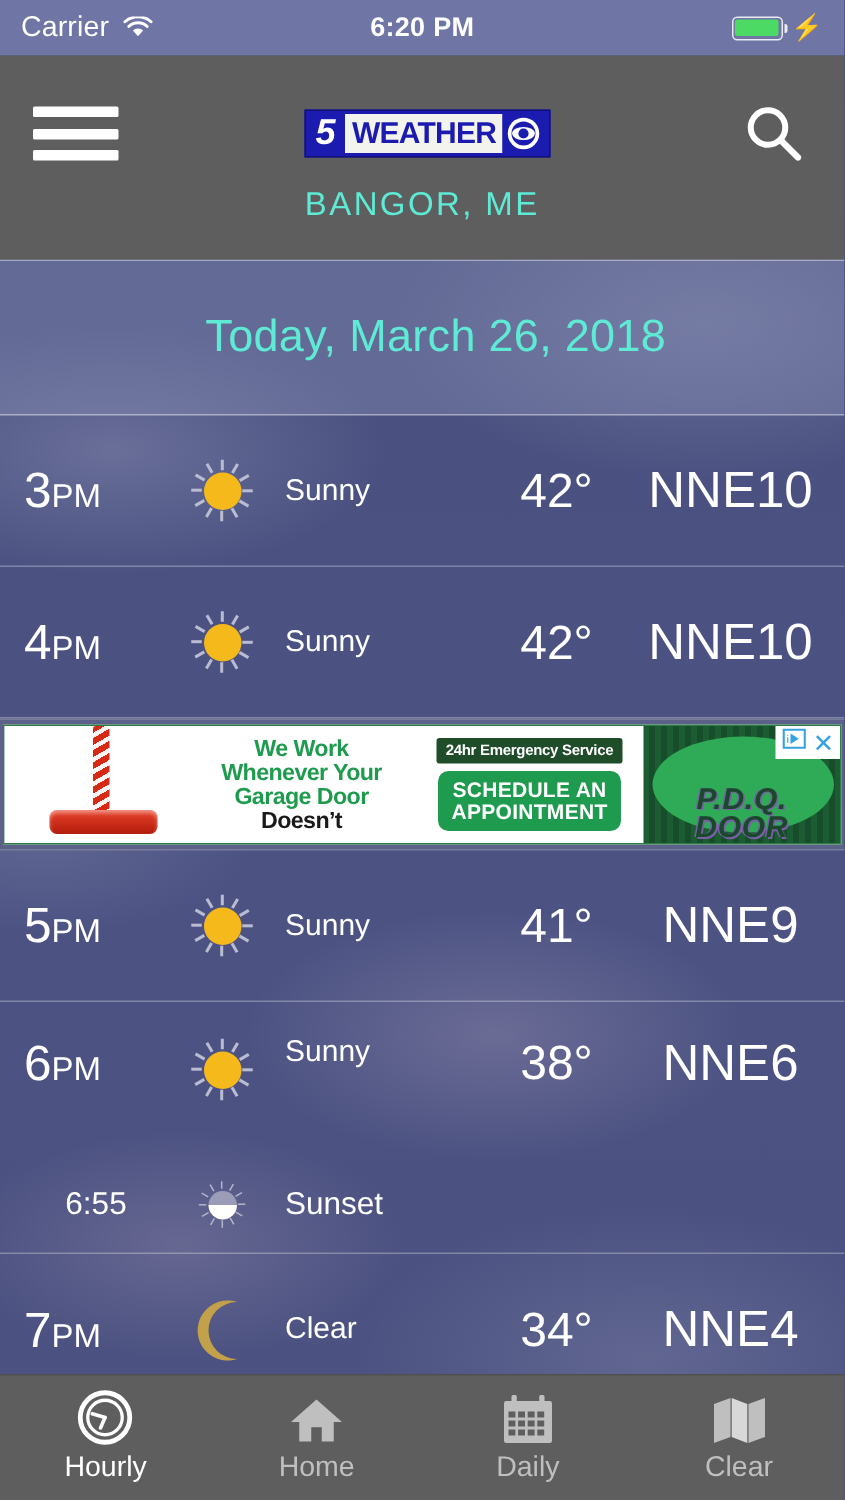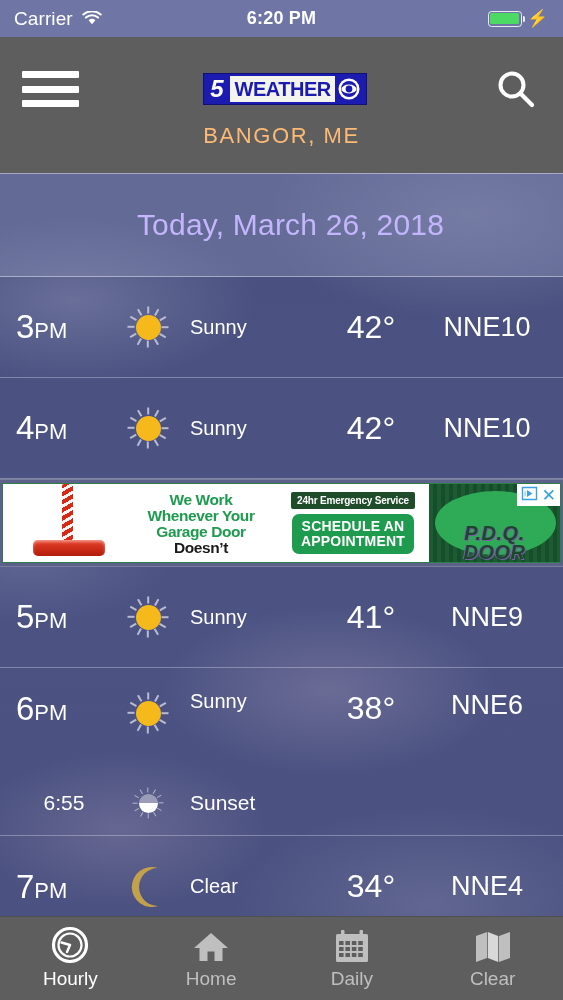--- a/index.html
+++ b/index.html
@@ -79,53 +79,53 @@
     letter-spacing:-0.5px; padding:2px 4px 2px 5px; line-height:1.2;
     display:flex; align-items:center; height:100%;
     font-family:"Liberation Sans", sans-serif;
   }
   .logo .eye {
     background:#1b1bb0; display:flex; align-items:center; justify-content:center;
     height:100%; padding:0 3px 0 2px;
   }
   .searchbtn { width:50px; height:50px; display:flex; align-items:center; justify-content:center; cursor:pointer; }
   .city {
-    color:#fdba74; font-size:22px; letter-spacing:1.6px; margin-top:4px;
+    color:#5eead4; font-size:22px; letter-spacing:1.6px; margin-top:4px;
   }
 
   
   .datebar {
     position:relative; z-index:2;
     height:104px; width:100%;
     display:flex; align-items:center; justify-content:center;
     background:rgba(138,144,183,.40);
     border-top:1px solid rgba(255,255,255,.42);
     border-bottom:1px solid rgba(255,255,255,.42);
   }
-  .datebar span { color:#c4b5fd; font-size:30px; letter-spacing:.2px;margin-left:18px; }
+  .datebar span { color:#5eead4; font-size:30px; letter-spacing:.2px;margin-left:18px; }
 
   
   .rows { position:relative; z-index:2;border-radius:26px; }
   .row {
     position:relative;
     display:flex; align-items:center;
     height:101px;
     border-bottom:1px solid rgba(255,255,255,.30);
     color:#fff;
     padding-left:16px;
   }
   .row.tall { height:168px; align-items:flex-start; padding-top:22px; }
   .row.last { border-bottom:none; }
   .r-time { width:96px; flex:0 0 96px; white-space:nowrap; }
   .r-time .h { font-size:33px; }
   .r-time .ap { font-size:22px; }
   .r-icon { width:72px; flex:0 0 72px; display:flex; align-items:center; justify-content:center; }
   .r-cond { flex:1; font-size:20px; padding-left:6px; }
   .r-temp { width:120px; flex:0 0 120px; text-align:center; font-size:32px; }
-  .r-wind { width:132px; flex:0 0 132px; text-align:center; font-size:27px; padding-right:20px; }
+  .r-wind { width:132px; flex:0 0 132px; text-align:center; font-size:34px; padding-right:20px; }
 
   .subrow {
     position:absolute; left:0; right:0; bottom:14px;
     display:flex; align-items:center; color:#fff;
     padding-left:16px;
   }
   .subrow .st-time { width:96px; flex:0 0 96px; text-align:center; font-size:21px; }
   .subrow .st-icon { width:72px; flex:0 0 72px; display:flex; align-items:center; justify-content:center; }
   .subrow .st-label { font-size:21px; padding-left:6px; }
 

